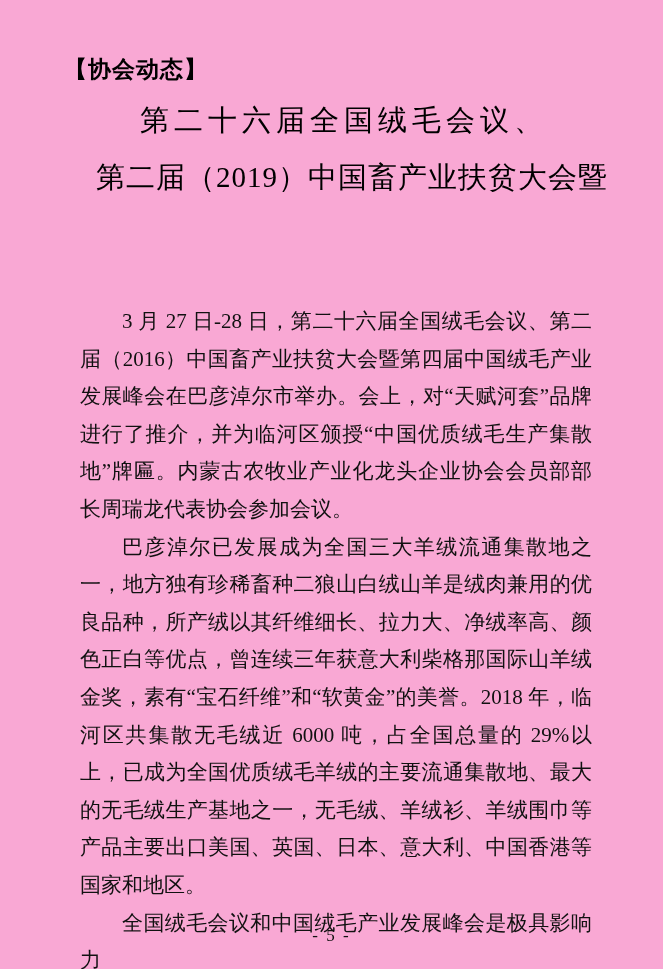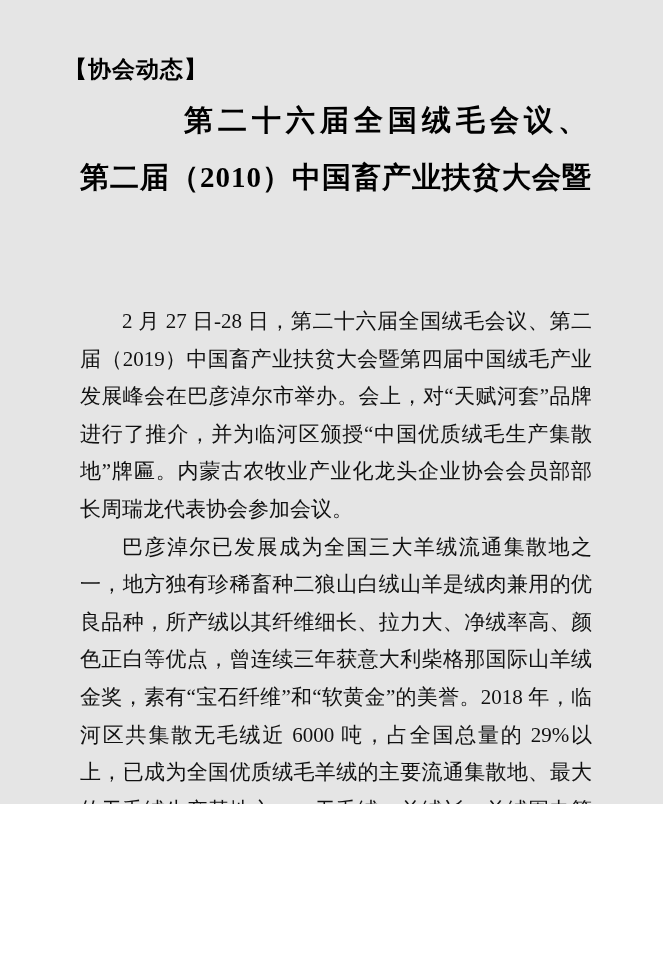--- a/index.html
+++ b/index.html
@@ -3,45 +3,45 @@
 <meta charset="utf-8">
 <style>
   html, body {
     margin: 0;
     padding: 0;
     background: #ffffff;
   }
   .page {
     position: relative;
     width: 663px;
-    height: 804px;
-    background: #e5e5e5;
+    height: 969px;
+    background: #f9a8d4;
     overflow: hidden;
     font-family: "Liberation Serif", "DejaVu Serif", serif;
     color: #111111;
   }
   .section-label {
     position: absolute;
     left: 64px;
     top: 54px;
     font-family: "Liberation Sans", "DejaVu Sans", sans-serif;
     font-weight: bold;
     font-size: 23px;
     color: #000000;
     letter-spacing: 1px;
     white-space: nowrap;
   }
   .title {
     position: absolute;
-    left: 80px;
+    left: 96px;
     right: 71px;
     top: 92px;
     margin: 0;
-    text-align: right;
-    font-weight: bold;
+    text-align: center;
+    font-weight: normal;
     font-size: 29px;
     line-height: 57px;
     color: #000000;
   }
   .title-line { display: block; white-space: nowrap; }
   .title-line-1 { letter-spacing: 5px; }
   .title-line-2 { letter-spacing: 1px; }
   .title-line-3 { letter-spacing: 0.5px; }
   .doc-body {
     position: absolute;
@@ -72,25 +72,25 @@
 </style>
 </head>
 <body>
 
 <div class="page">
 
   <div class="section-label">【协会动态】</div>
 
   <h1 class="title">
     <span class="title-line title-line-1">第二十六届全国绒毛会议、</span>
-    <span class="title-line title-line-2">第二届（2010）中国畜产业扶贫大会暨</span>
+    <span class="title-line title-line-2">第二届（2019）中国畜产业扶贫大会暨</span>
   </h1>
 
   <div class="doc-body">
-    <p class="para">2 月 27 日-28 日，第二十六届全国绒毛会议、第二届（2019）中国畜产业扶贫大会暨第四届中国绒毛产业发展峰会在巴彦淖尔市举办。会上，对“天赋河套”品牌进行了推介，并为临河区颁授“中国优质绒毛生产集散地”牌匾。内蒙古农牧业产业化龙头企业协会会员部部长周瑞龙代表协会参加会议。</p>
+    <p class="para">3 月 27 日-28 日，第二十六届全国绒毛会议、第二届（2016）中国畜产业扶贫大会暨第四届中国绒毛产业发展峰会在巴彦淖尔市举办。会上，对“天赋河套”品牌进行了推介，并为临河区颁授“中国优质绒毛生产集散地”牌匾。内蒙古农牧业产业化龙头企业协会会员部部长周瑞龙代表协会参加会议。</p>
     <p class="para">巴彦淖尔已发展成为全国三大羊绒流通集散地之一，地方独有珍稀畜种二狼山白绒山羊是绒肉兼用的优良品种，所产绒以其纤维细长、拉力大、净绒率高、颜色正白等优点，曾连续三年获意大利柴格那国际山羊绒金奖，素有“宝石纤维”和“软黄金”的美誉。2018 年，临河区共集散无毛绒近 6000 吨，占全国总量的 29%以上，已成为全国优质绒毛羊绒的主要流通集散地、最大的无毛绒生产基地之一，无毛绒、羊绒衫、羊绒围巾等产品主要出口美国、英国、日本、意大利、中国香港等国家和地区。</p>
     <p class="para">全国绒毛会议和中国绒毛产业发展峰会是极具影响力</p>
   </div>
 
   <div class="footer">
     <span class="page-number">- 5 -</span>
   </div>
 
 </div>
 

